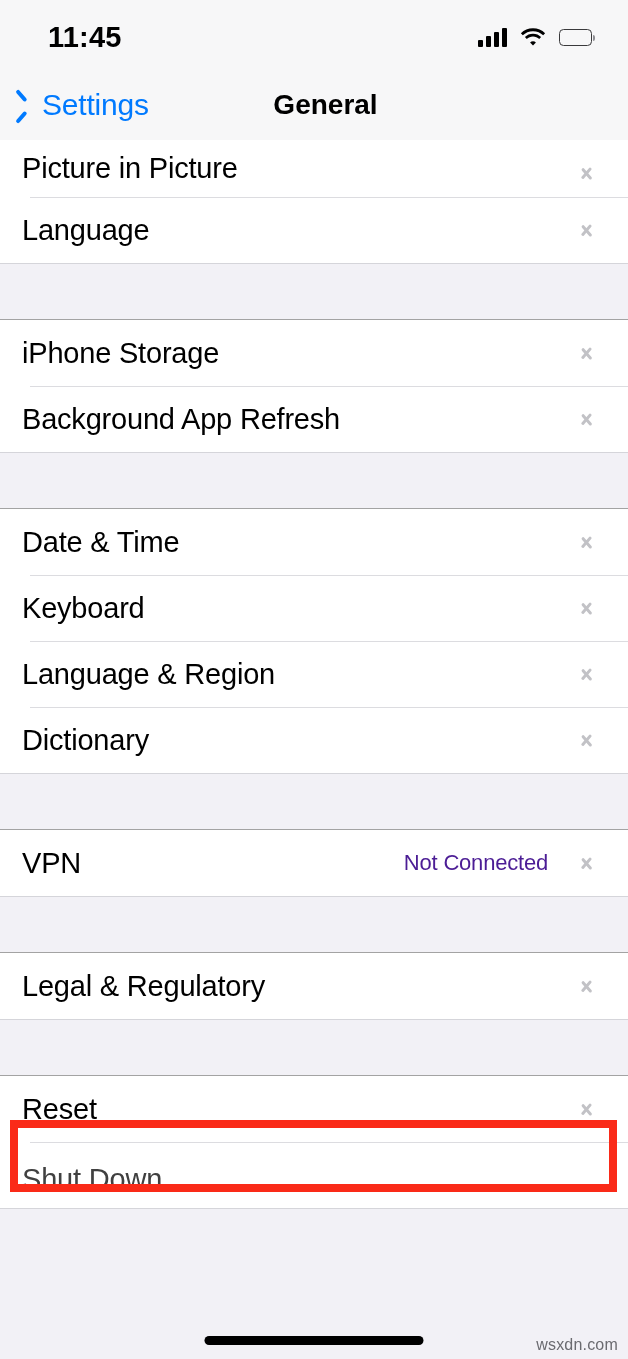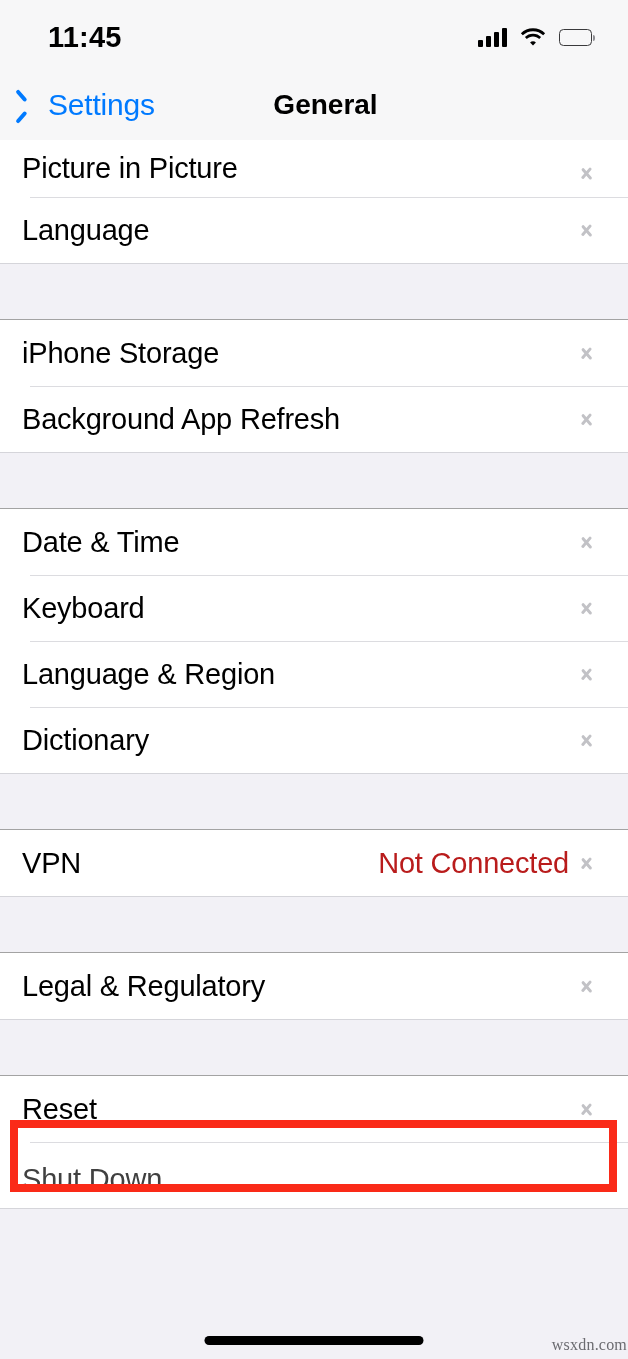--- a/index.html
+++ b/index.html
@@ -45,21 +45,21 @@
   }
   .battery-fill { height:100%; background:#000; border-radius:2.2px; }
 
   
   .nav-bar {
     position:absolute; left:0; top:70px; width:628px; height:70px;
     background:#F7F7F8;
     display:flex; align-items:center;
   }
   .nav-back {
-    display:flex; align-items:center; gap:11px;
+    display:flex; align-items:center; gap:5px;
     padding-left:22px; cursor:pointer;
   }
   .chev-back {
     width:15px; height:25px; position:relative; flex:none;
   }
   .chev-back::before, .chev-back::after{
     content:""; position:absolute; left:4px; width:14px; height:4px;
     background:#007AFF; border-radius:2.5px;
   }
   .chev-back::before{ top:6px;  transform:rotate(-131deg); transform-origin:left center;}
@@ -92,21 +92,21 @@
     background:#FFFFFF;
     cursor:pointer;
   }
   .row.partial { height:57px; align-items:flex-end; padding-bottom:12px; }
   .row + .row::before{
     content:""; position:absolute; left:30px; right:0; top:0;
     height:1px; background:#DCDCE0;
   }
   .row-label { font-size:29px; color:#000; letter-spacing:-0.2px; flex:1; }
   .row-label.link { color:#404040;margin-top:8px; }
-  .row-value { font-size:29px; color:#b91c1c; letter-spacing:-0.2px; margin-right:12px; }
+  .row-value { font-size:22px; color:#4c1d95; letter-spacing:-0.2px; margin-right:33px; }
 
   .chev { width:13px; height:24px; position:relative; flex:none; margin-right:10px; }
   .chev::before, .chev::after{
     content:""; position:absolute; left:1px; width:14px; height:3.4px;
     background:#C2C2C6; border-radius:2px;
   }
   .chev::before{ top:6px;  transform:rotate(49deg);  transform-origin:left center;}
   .chev::after { top:16px; transform:rotate(-49deg); transform-origin:left center;}
 
   
@@ -118,23 +118,23 @@
     z-index:20;
   }
 
   
   .home-indicator {
     position:absolute; left:50%; transform:translateX(-50%);
     bottom:14px; width:219px; height:9px;
     background:#000; border-radius:5px;
   }
   .watermark {
-    position:absolute; right:1px; bottom:5px;
+    position:absolute; right:10px; bottom:5px;
     font-size:16px; color:#6b6b70;
-    font-family:Liberation Serif, serif;
+    font-family:Liberation Sans, sans-serif;
     letter-spacing:0.2px;
   }
 </style>
 </head>
 <body>
 
 <div class="phone">
 
   <div class="status-bar">
     <div class="status-time">11:45</div>

